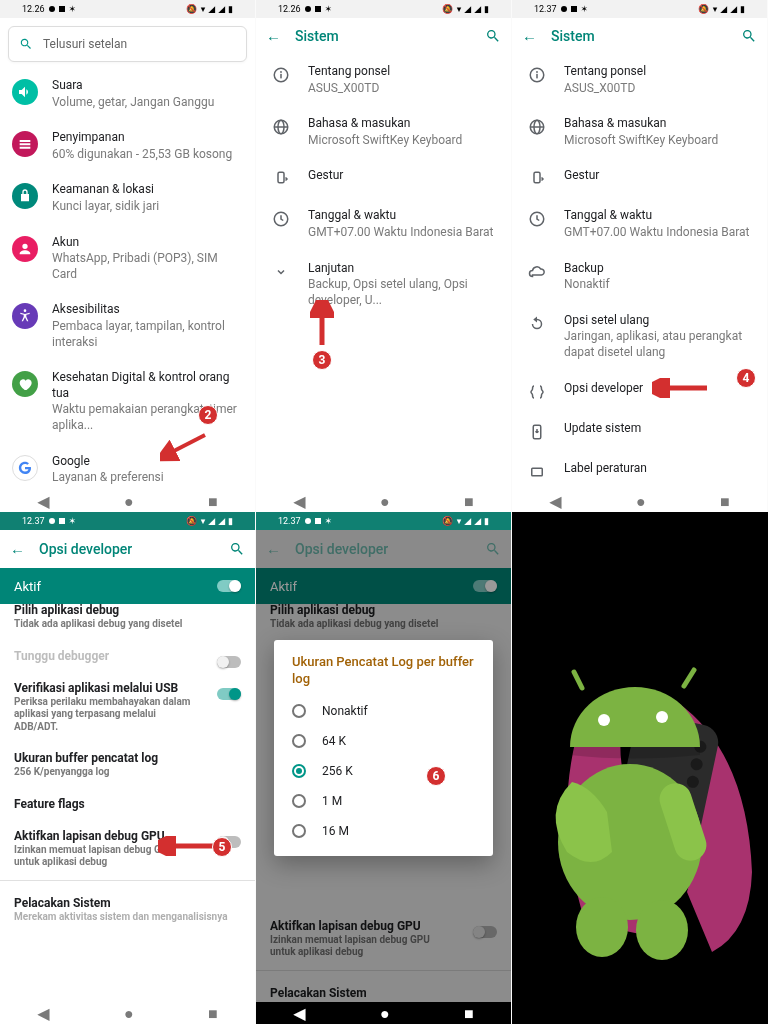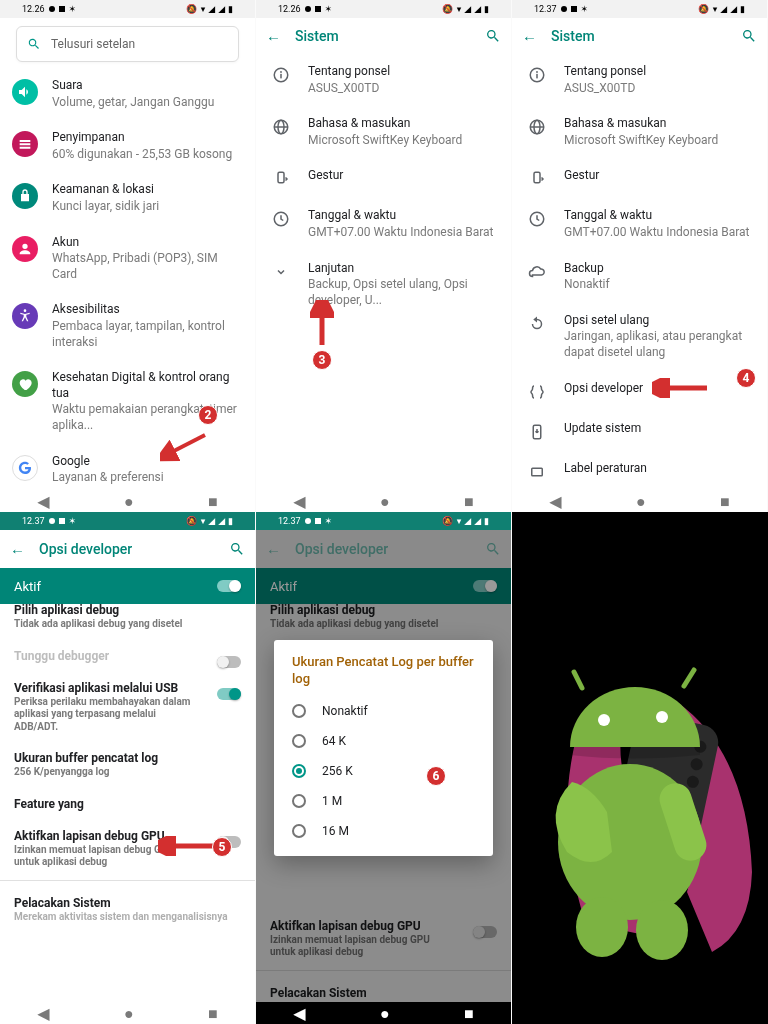--- a/index.html
+++ b/index.html
@@ -18,21 +18,21 @@
   .sic { font-size:9px; }
   
   .header { height: 36px; display:flex; align-items:center; gap: 14px; padding: 0 10px; background:#fff; }
   .header .title { color:#008577; font-size:14px; font-weight:500; flex:1; }
   .header .back { color:#008577; font-size:15px; }
   
   .devheader { height: 38px; background:#fff; display:flex; align-items:center; gap:14px; padding:0 10px; }
   .devheader .t { color:#008577; font-size:14px; font-weight:500; flex:1;}
   .devtoggle { height:36px; background:#008577; color:#fff; display:flex; align-items:center; justify-content:space-between; padding:0 14px; font-size:13px;}
   
-  .searchbox { margin:8px 16px 6px; height:36px; background:#fff; border:1px solid #ddd; border-radius:6px; box-shadow: 0 1px 3px rgba(0,0,0,.04); display:flex; align-items:center; gap:10px; padding:0 10px; color:#666; font-size:12px;}
+  .searchbox { margin:8px 8px 6px; height:36px; background:#fff; border:1px solid #ddd; border-radius:6px; box-shadow: 0 1px 3px rgba(0,0,0,.04); display:flex; align-items:center; gap:10px; padding:0 10px; color:#666; font-size:12px;}
   .searchbox svg{flex-shrink:0;}
   
   .row { display:flex; gap:14px; padding: 10px 12px; align-items:flex-start; }
   .row .ic { width:26px; height:26px; border-radius:50%; display:flex; align-items:center; justify-content:center; flex-shrink:0; margin-top:1px;}
   .row .txt { flex:1; }
   .row .txt .t1 { font-size:12px; color:#202124; line-height:1.3; }
   .row .txt .t2 { font-size:12px; color:#7a7a7a; line-height:1.3; margin-top:1px;}
   .outic { width:26px; display:flex; justify-content:center; color:#5f6368; flex-shrink:0; margin-top:2px;}
   
   .devbody { position:relative; height: calc(512px - 18px - 38px - 36px - 22px); overflow:hidden;font-weight:bold;}
@@ -496,21 +496,21 @@
         <div class="drow">
           <span class="tg"><span class="toggle on"></span></span>
           <div class="dt" style="padding-right:40px">Verifikasi aplikasi melalui USB</div>
           <div class="ds" style="padding-right:40px">Periksa perilaku membahayakan dalam aplikasi yang terpasang melalui ADB/ADT.</div>
         </div>
         <div class="drow">
           <div class="dt" style="">Ukuran buffer pencatat log</div>
           <div class="ds" style="">256 K/penyangga log</div>
         </div>
         <div class="drow">
-          <div class="dt" style="">Feature yang</div>
+          <div class="dt" style="">Feature flags</div>
         </div>
         <div class="drow">
           <span class="tg"><span class="toggle "></span></span>
           <div class="dt" style="padding-right:40px">Aktifkan lapisan debug GPU</div>
           <div class="ds" style="padding-right:40px">Izinkan memuat lapisan debug GPU untuk aplikasi debug</div>
         </div>
         <div class="divider"></div>
         <div class="drow">
           <div class="dt">Pelacakan Sistem</div>
           <div class="ds" style="opacity:.6">Merekam aktivitas sistem dan menganalisisnya</div>

